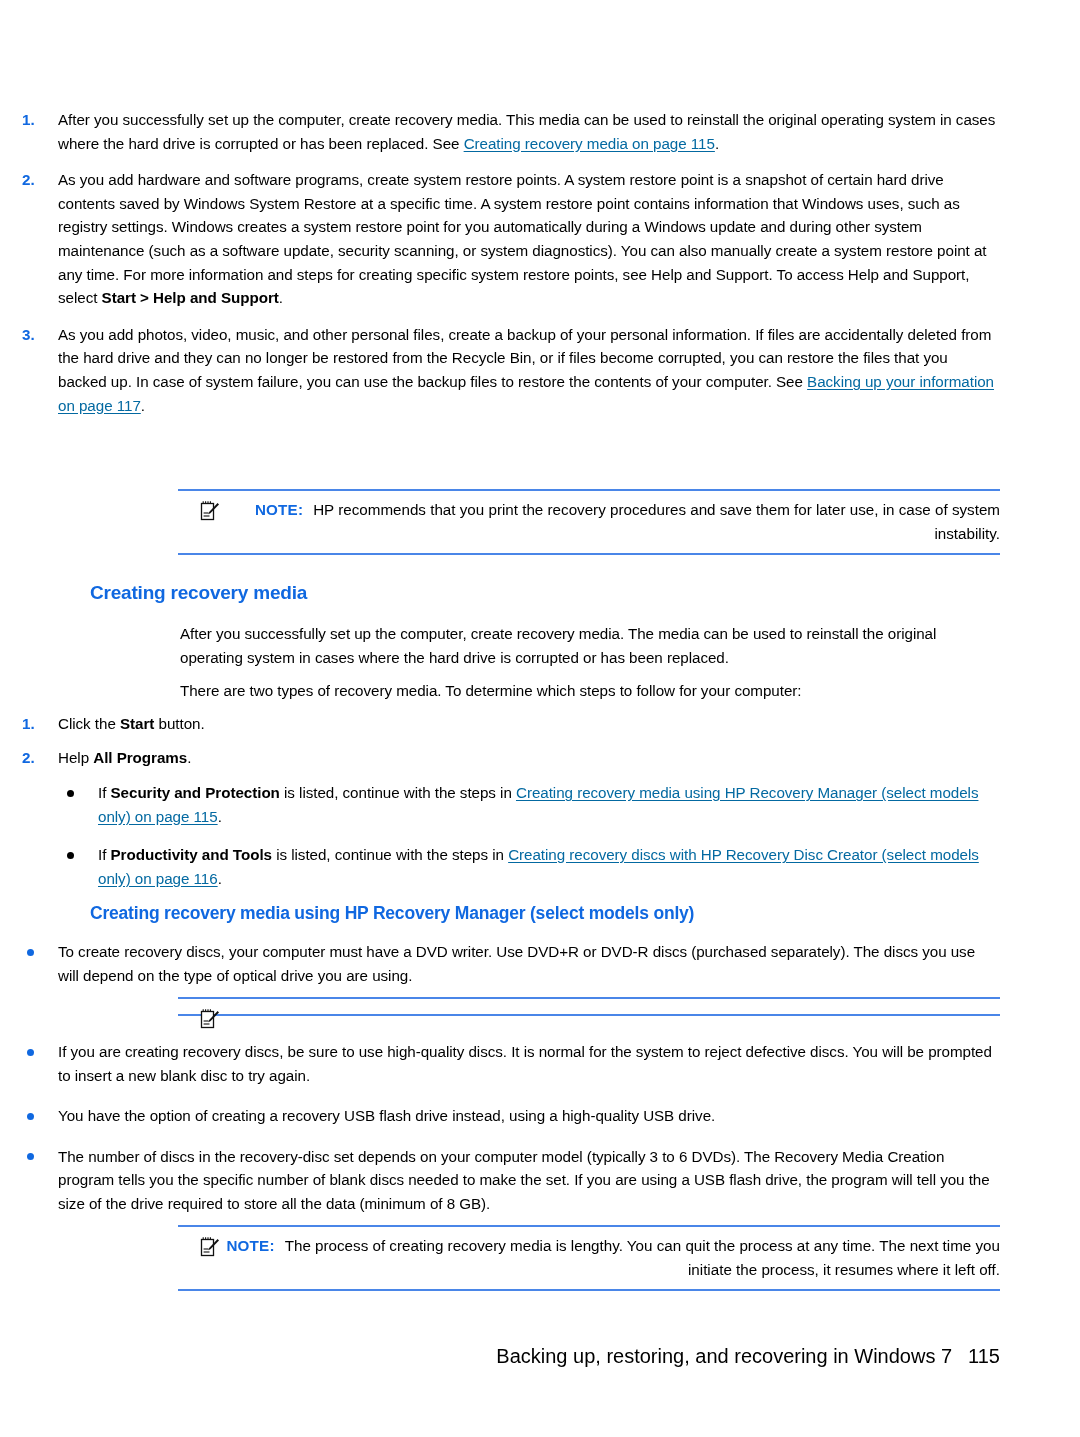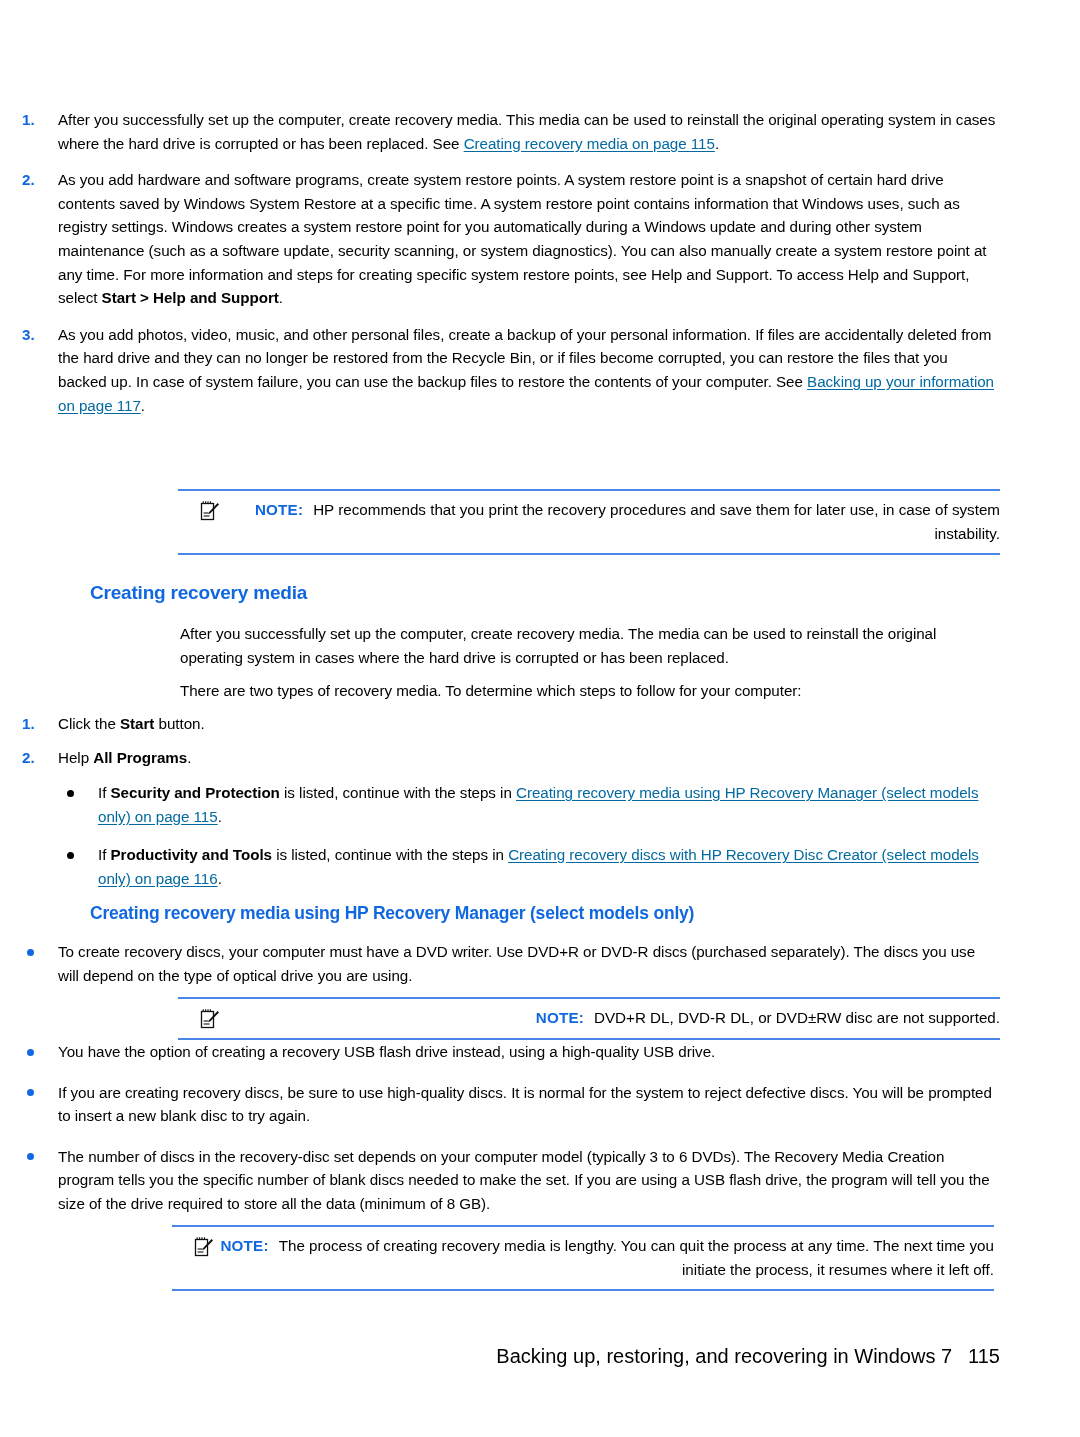--- a/index.html
+++ b/index.html
@@ -219,41 +219,38 @@
         <rect x="1.5" y="3.5" width="12" height="16" fill="#ffffff" stroke="#111" stroke-width="1.3"></rect>
         <line x1="3.2" y1="1.2" x2="3.2" y2="4" stroke="#111" stroke-width="1.1"></line>
         <line x1="5.6" y1="1.2" x2="5.6" y2="4" stroke="#111" stroke-width="1.1"></line>
         <line x1="8.0" y1="1.2" x2="8.0" y2="4" stroke="#111" stroke-width="1.1"></line>
         <line x1="10.4" y1="1.2" x2="10.4" y2="4" stroke="#111" stroke-width="1.1"></line>
         <line x1="3.6" y1="13" x2="8.5" y2="13" stroke="#111" stroke-width="1.1"></line>
         <line x1="3.6" y1="16" x2="9.5" y2="16" stroke="#111" stroke-width="1.1"></line>
         <path d="M17.6 3.0 L19.0 4.5 L10.4 13.2 L8.3 14.2 L9.1 12.0 Z" fill="#111"></path>
       </svg>
     </span>
-    <div class="note-body" style="padding-left:36px;">
-      <span class="note-label">NOTE:</span><span>DVD+R DL, DVD-R DL, or DVD±RW disc are not supported.</span>
-    </div>
   </div>
 
   <div class="content" style="top:1040px;left:0;width:1000px;">
     <div class="uitem blue body-text" style="margin-bottom:17px;">
       <span class="dot"></span>
+      <span>If you are creating recovery discs, be sure to use high-quality discs. It is normal for the system to reject defective discs. You will be prompted to insert a new blank disc to try again.</span>
+    </div>
+    <div class="uitem blue body-text" style="margin-bottom:17px;">
+      <span class="dot"></span>
       <span>You have the option of creating a recovery USB flash drive instead, using a high-quality USB drive.</span>
     </div>
-    <div class="uitem blue body-text" style="margin-bottom:17px;">
-      <span class="dot"></span>
-      <span>If you are creating recovery discs, be sure to use high-quality discs. It is normal for the system to reject defective discs. You will be prompted to insert a new blank disc to try again.</span>
-    </div>
     <div class="uitem blue body-text" style="margin-bottom:10px;">
       <span class="dot"></span>
       <span>The number of discs in the recovery-disc set depends on your computer model (typically 3 to 6 DVDs). The Recovery Media Creation program tells you the specific number of blank discs needed to make the set. If you are using a USB flash drive, the program will tell you the size of the drive required to store all the data (minimum of 8 GB).</span>
     </div>
   </div>
 
-  <div class="note" style="position:absolute;top:1225px;left:172px;width:822px;">
+  <div class="note" style="position:absolute;top:1225px;left:178px;width:822px;">
     <span class="note-icon">
       <svg width="20" height="22" viewBox="0 0 20 22" xmlns="http://www.w3.org/2000/svg">
         <rect x="1.5" y="3.5" width="12" height="16" fill="#ffffff" stroke="#111" stroke-width="1.3"></rect>
         <line x1="3.2" y1="1.2" x2="3.2" y2="4" stroke="#111" stroke-width="1.1"></line>
         <line x1="5.6" y1="1.2" x2="5.6" y2="4" stroke="#111" stroke-width="1.1"></line>
         <line x1="8.0" y1="1.2" x2="8.0" y2="4" stroke="#111" stroke-width="1.1"></line>
         <line x1="10.4" y1="1.2" x2="10.4" y2="4" stroke="#111" stroke-width="1.1"></line>
         <line x1="3.6" y1="13" x2="8.5" y2="13" stroke="#111" stroke-width="1.1"></line>
         <line x1="3.6" y1="16" x2="9.5" y2="16" stroke="#111" stroke-width="1.1"></line>
         <path d="M17.6 3.0 L19.0 4.5 L10.4 13.2 L8.3 14.2 L9.1 12.0 Z" fill="#111"></path>

